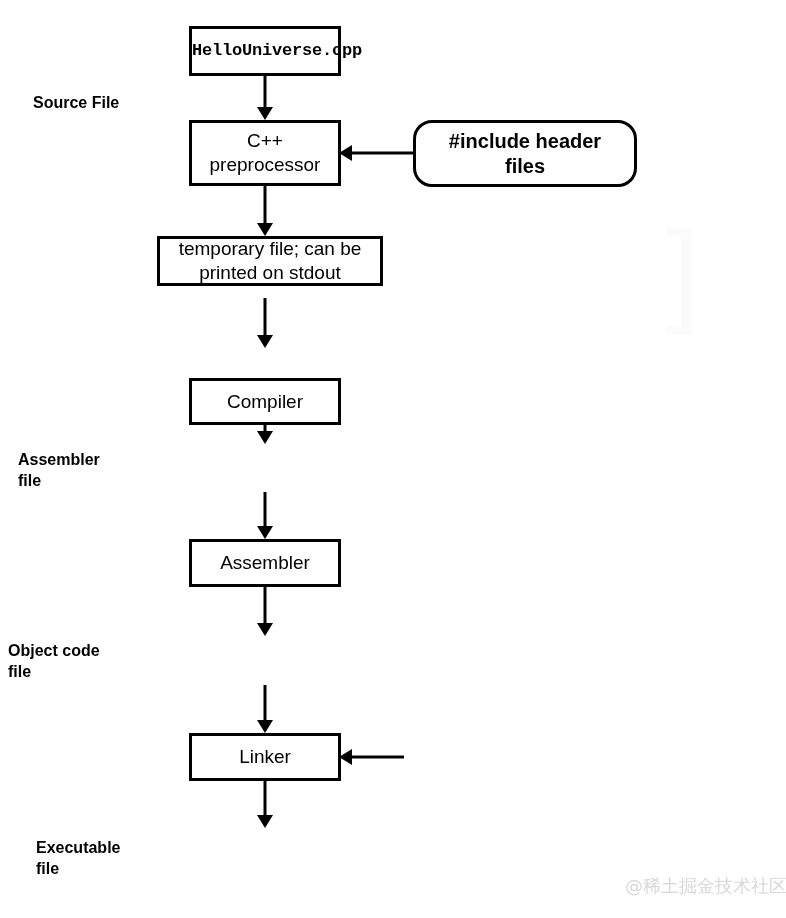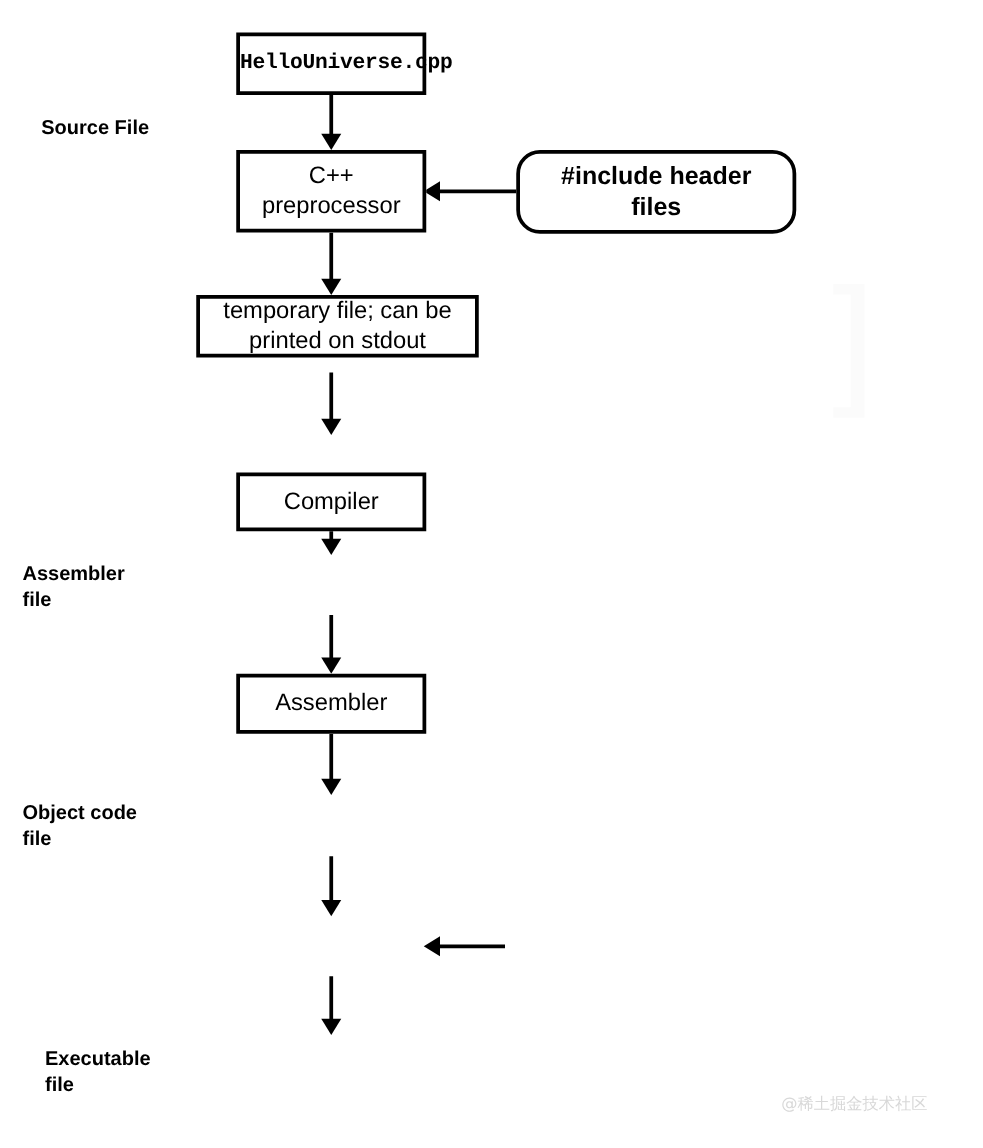--- a/index.html
+++ b/index.html
@@ -64,21 +64,21 @@
   }
 
   
   .conn { position: absolute; z-index: 1; }
   .conn svg { display: block; overflow: visible; }
 
   
   .watermark {
     position: absolute;
     font-family: "DejaVu Sans", sans-serif;
-    font-size: 13px;
+    font-size: 18px;
     color: #d8d8d8;
     white-space: nowrap;
     z-index: 2;
     user-select: none;
   }
   .watermark-faint {
     position: absolute;
     font-family: "DejaVu Sans", sans-serif;
     font-size: 120px;
     color: #fbfbfb;
@@ -161,26 +161,29 @@
     <div class="node proc" style="left: 157px; top: 236px; width: 226px; height: 50px;">
       <span class="label" style="white-space: pre-line;">temporary file; can be
 printed on stdout</span>
     </div>
     <div class="node proc" style="left: 189px; top: 356px; width: 152px; height: 47px; margin-top: 22px;">
       <span class="label" style="white-space: pre-line;">Compiler</span>
     </div>
     <div class="node proc" style="left: 189px; top: 539px; width: 152px; height: 48px;">
       <span class="label" style="white-space: pre-line;">Assembler</span>
     </div>
+    <div class="node proc" style="left: 189px; top: 733px; width: 152px; height: 48px;">
+      <span class="label" style="white-space: pre-line;">Linker</span>
+    </div>
     <div class="node note" style="left: 413px; top: 120px; width: 224px; height: 67px; border-radius: 19px;">
       <span class="label" style="white-space: pre-line;">#include header
 files</span>
     </div>
     <div class="stage-label" style="left: 33px; top: 93px; width: 150px;">Source File</div>
     <div class="stage-label" style="left: 18px; top: 450px; width: 150px;">Assembler
 file</div>
-    <div class="stage-label" style="left: 18px; top: 641px; width: 150px;">Object code
+    <div class="stage-label" style="left: 8px; top: 641px; width: 150px;">Object code
 file</div>
     <div class="stage-label" style="left: 36px; top: 838px; width: 150px;">Executable
 file</div>
     <div class="watermark" style="left: 625px; top: 874px;">@稀土掘金技术社区</div>
     <div class="watermark-faint" style="left: 655px; top: 218px;">]</div>
   </div>
 
 </body></html>

